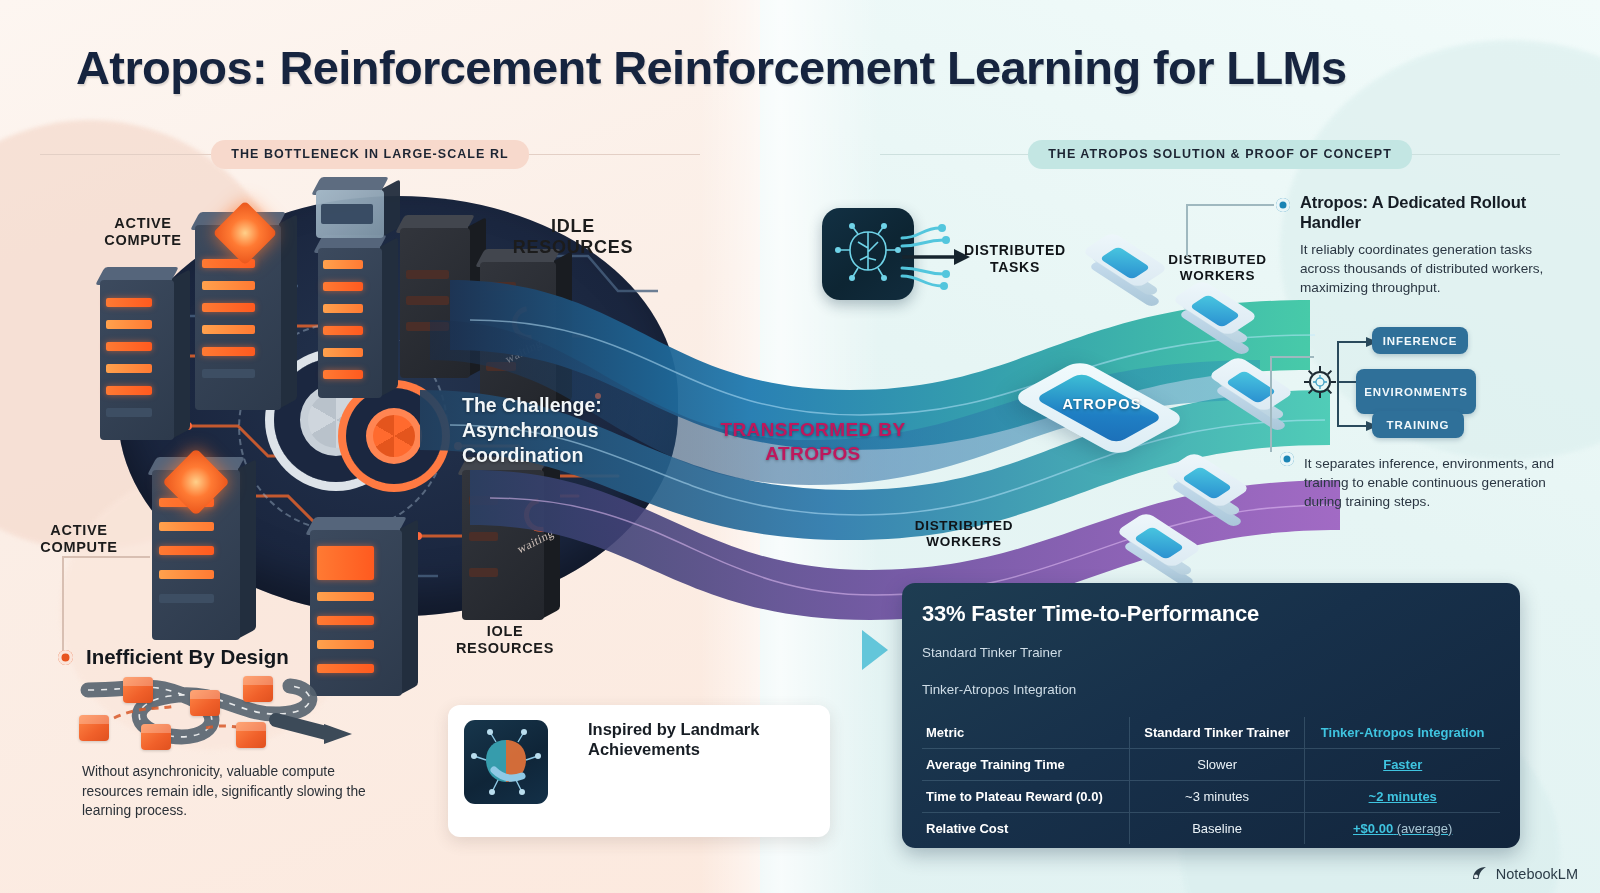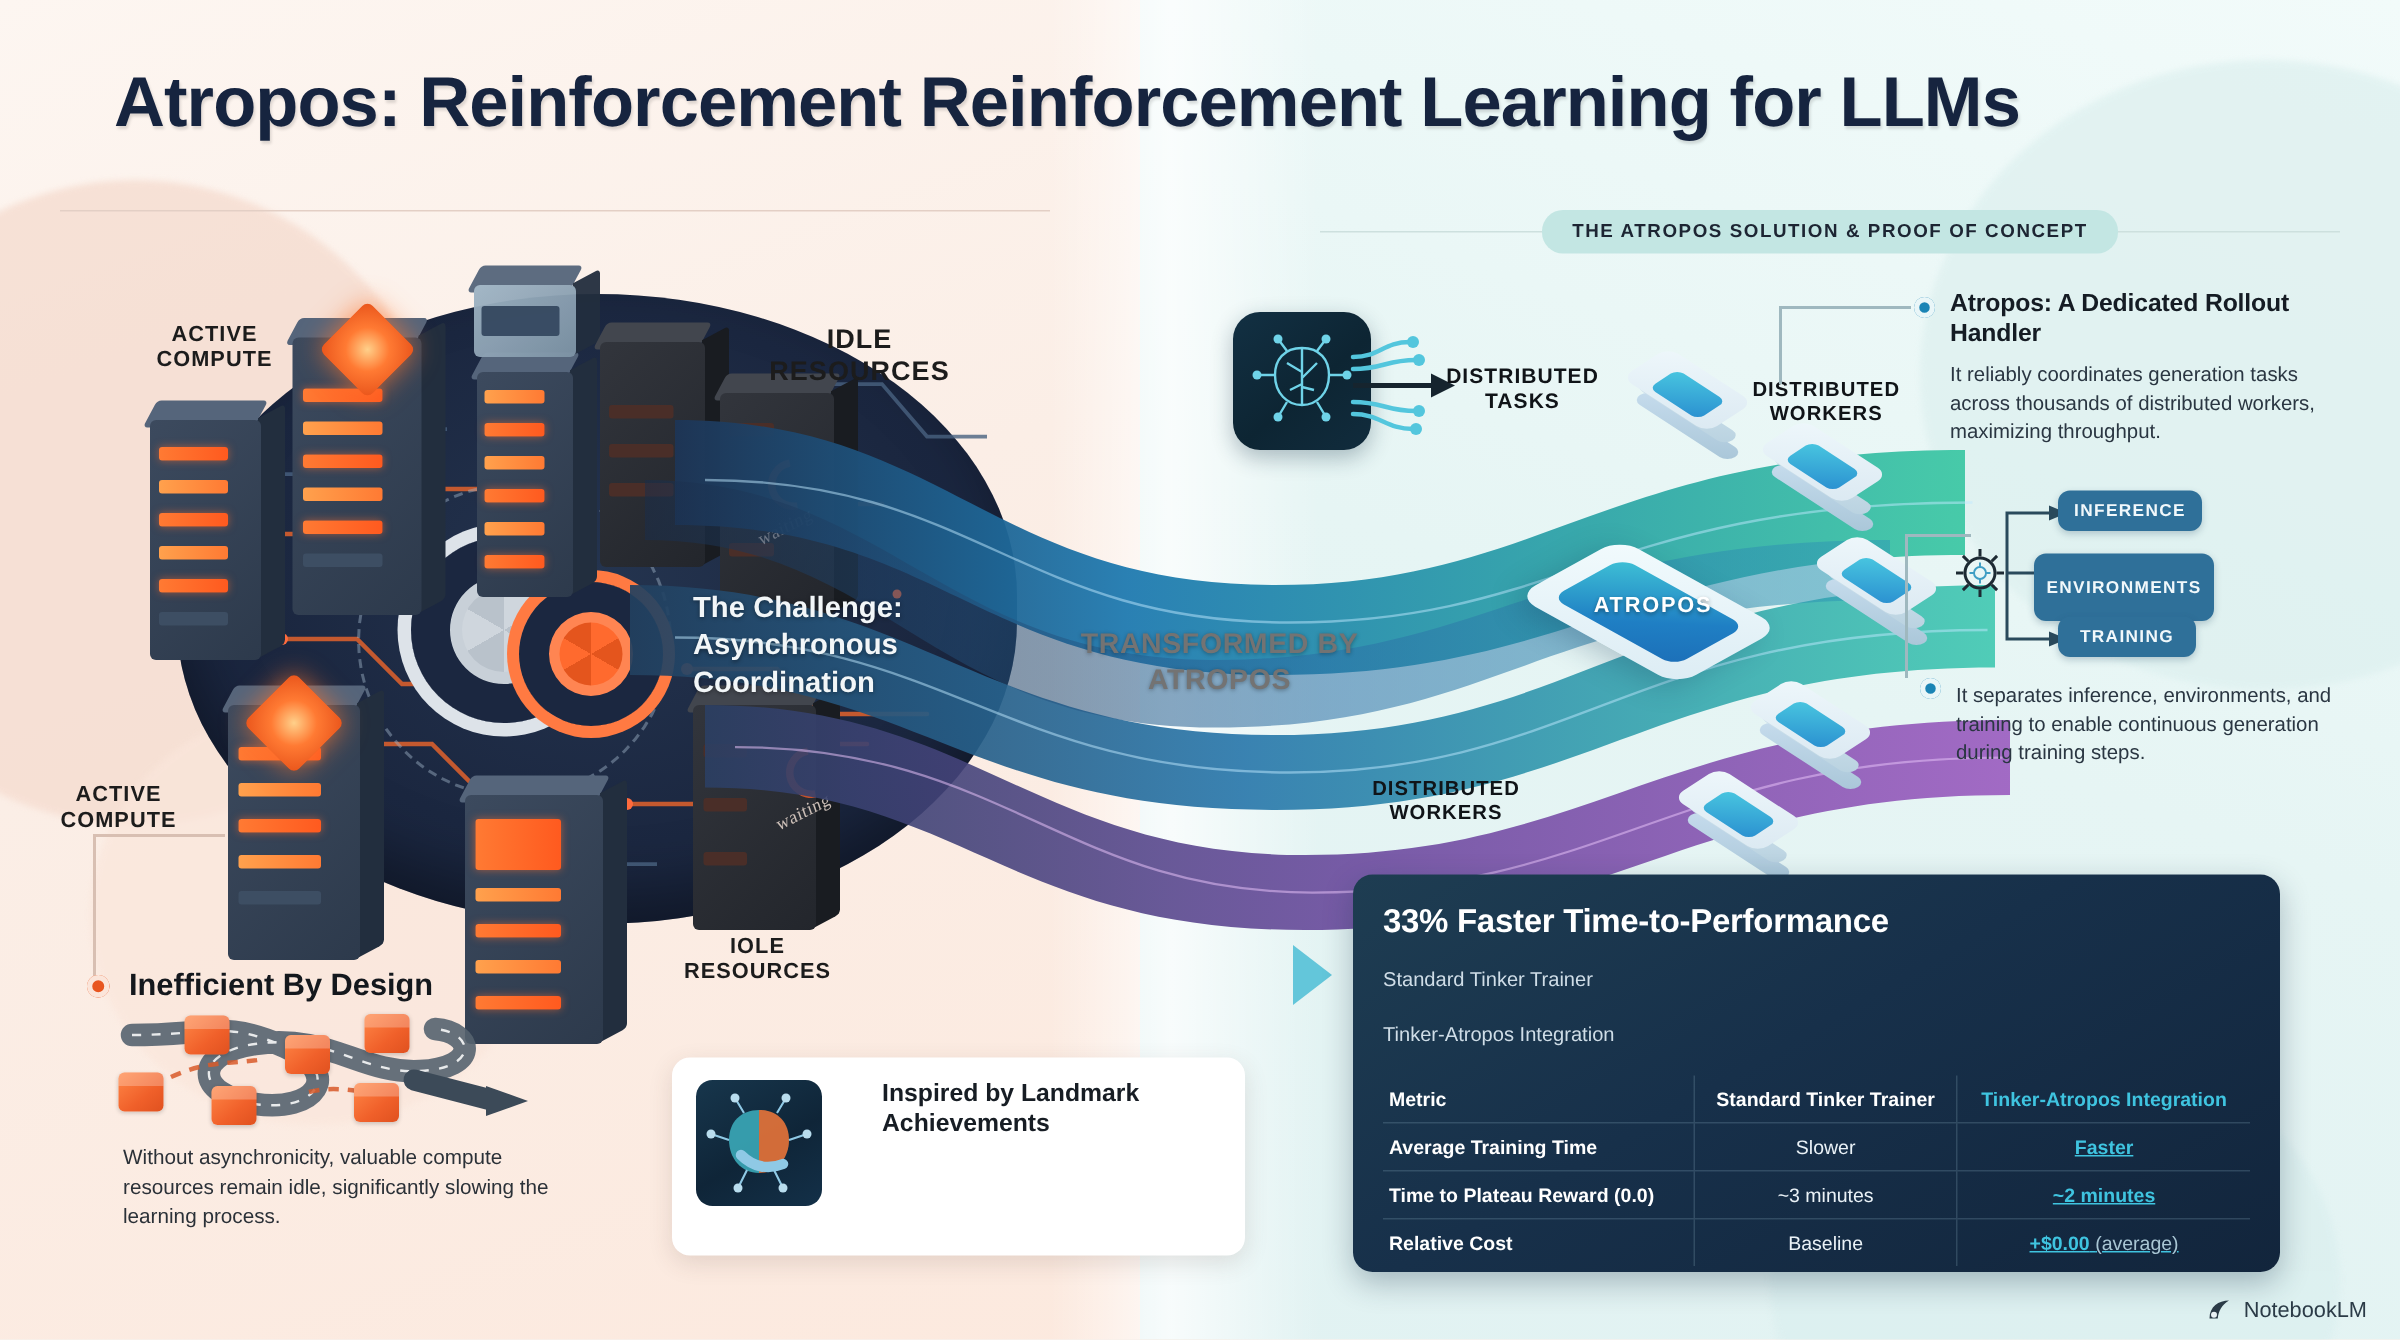--- a/index.html
+++ b/index.html
@@ -132,21 +132,21 @@
   
   .flow { position: absolute; left: 330px; top: 240px; width: 1020px; height: 420px; }
 
   .center-note {
     position: absolute; left: 462px; top: 393px; width: 240px;
     font-size: 19.5px; font-weight: bold; color: #f2f6f8; line-height: 1.28;
     text-shadow: 0 1px 3px rgba(0,0,0,.4);
   }
   .transformed {
     position: absolute; left: 718px; top: 418px; width: 190px;
-    font-size: 19px; font-weight: bold; color: #737373; line-height: 1.28;
+    font-size: 19px; font-weight: bold; color: #be185d; line-height: 1.28;
     letter-spacing: .4px; text-align: center;
     text-shadow: 0 1px 3px rgba(0,0,0,.35);
   }
 
   
   .brain-tile {
     position: absolute; left: 822px; top: 208px; width: 92px; height: 92px;
     border-radius: 18px;
     background: linear-gradient(140deg, #123043 0%, #0d2533 55%, #112c3d 100%);
     box-shadow: 0 5px 14px rgba(20,50,70,.3);
@@ -304,20 +304,21 @@
   <div class="bg-seam"></div>
   <div class="blob blob-a"></div>
   <div class="blob blob-b"></div>
   <div class="blob blob-c"></div>
   <div class="blob blob-d"></div>
 
   <div class="title">Atropos: Reinforcement Reinforcement Learning for LLMs</div>
 
   <div class="sec sec-left">
     <div class="rule"></div>
+    <div class="pill">THE BOTTLENECK IN LARGE-SCALE RL</div>
     <div class="rule"></div>
   </div>
   <div class="sec sec-right">
     <div class="rule"></div>
     <div class="pill">THE ATROPOS SOLUTION &amp; PROOF OF CONCEPT</div>
     <div class="rule"></div>
   </div>
 
   <div class="iso-disc"></div>
   <svg class="circuit" viewBox="0 0 560 420">

